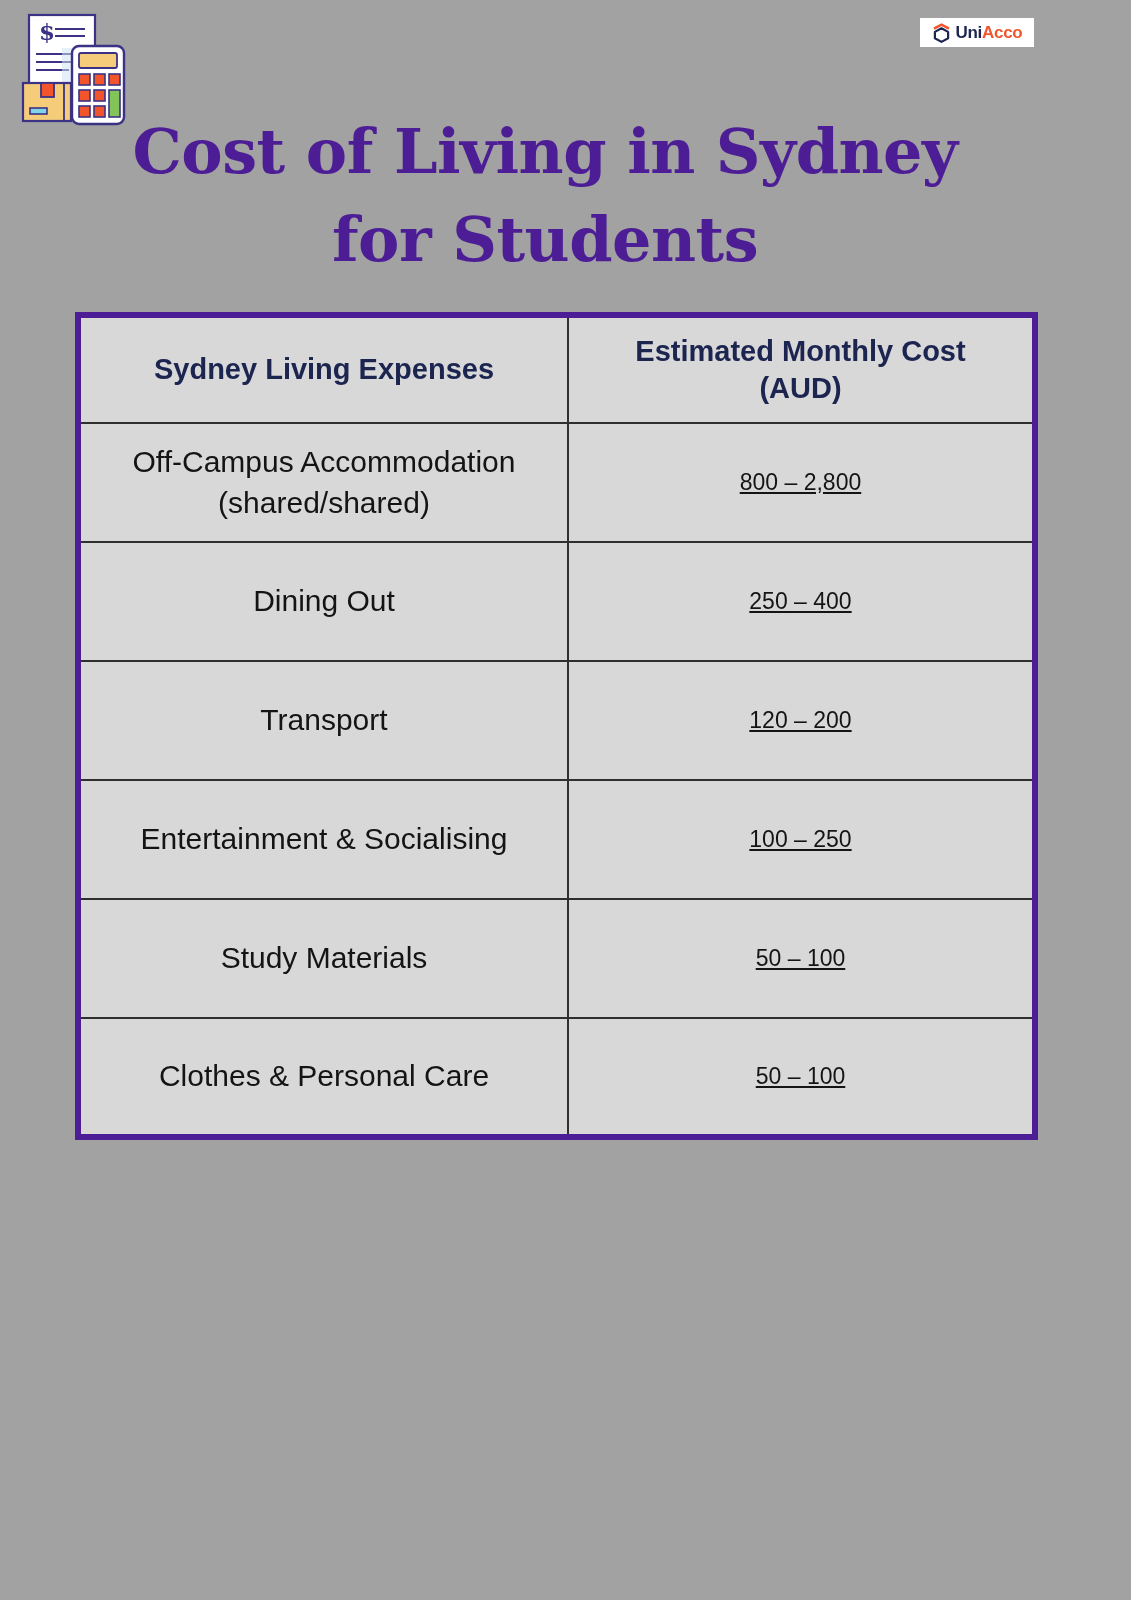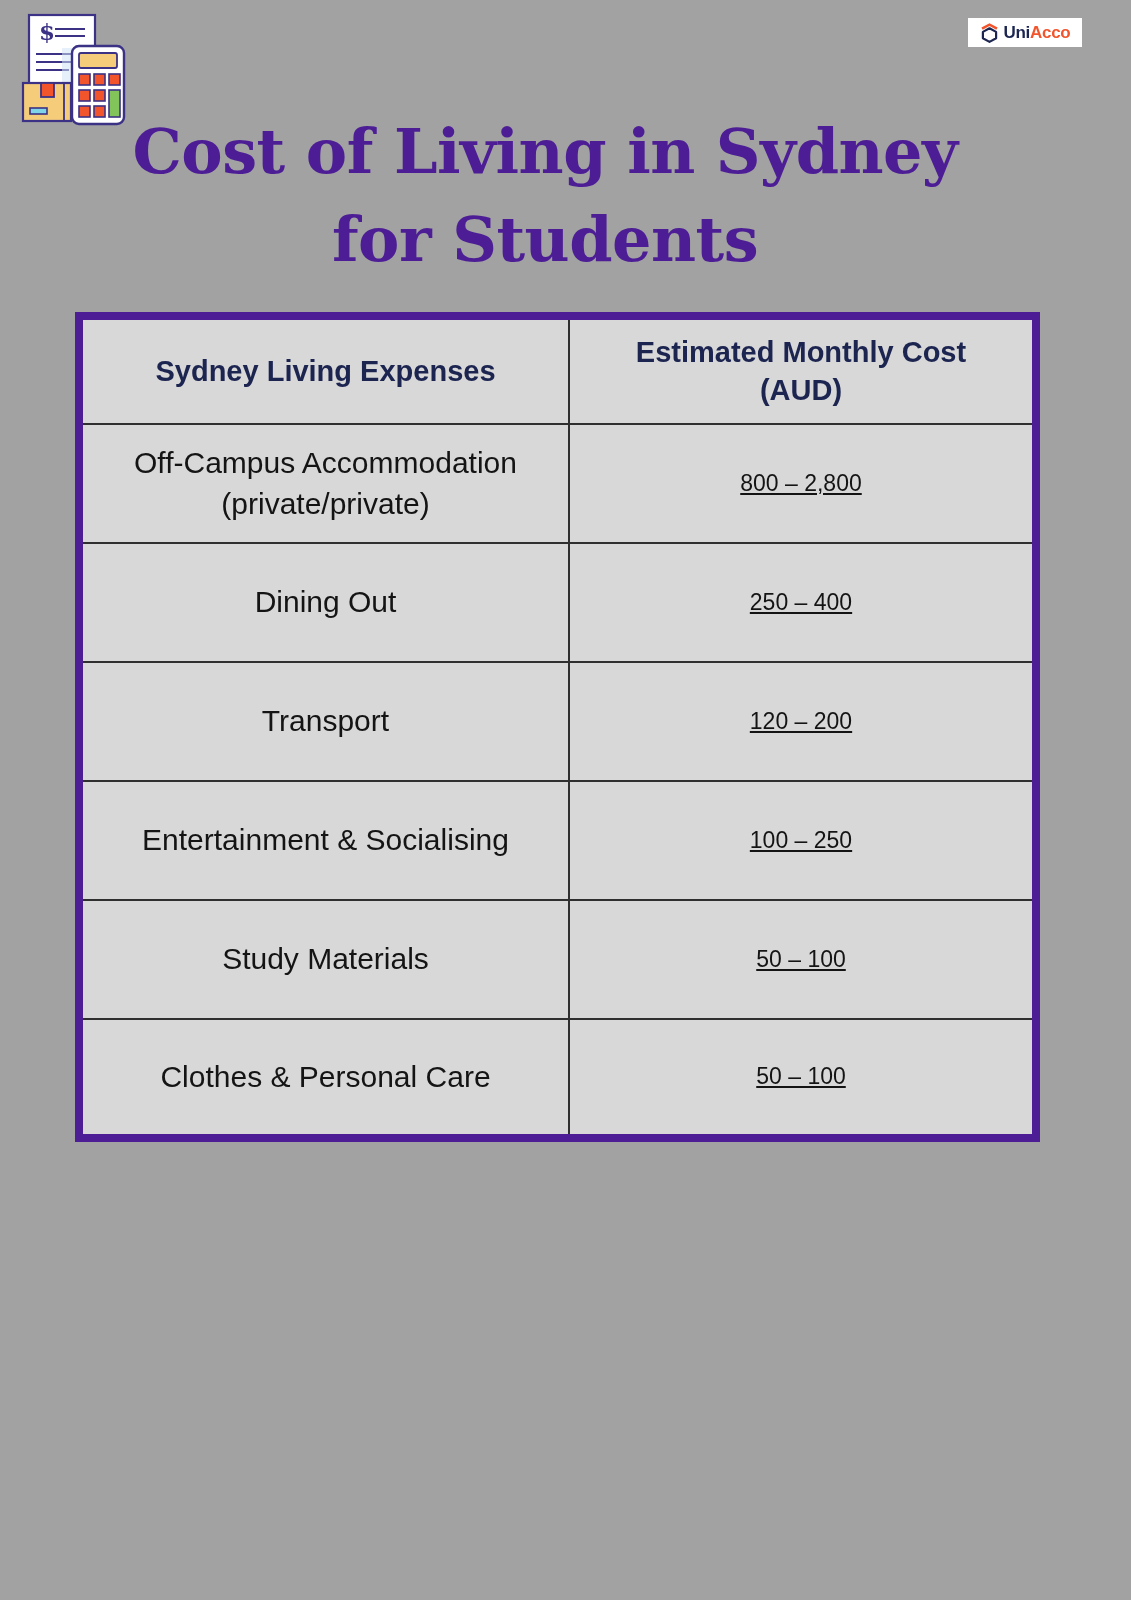--- a/index.html
+++ b/index.html
@@ -13,21 +13,21 @@
     background: #a2a2a2;
     font-family: "Liberation Sans", sans-serif;
     position: relative;
     overflow: hidden;
   }
 
   
   .logo-badge {
     position: absolute;
     top: 18px;
-    left: 968px;
+    left: 920px;
     width: 114px;
     height: 29px;
     background: #ffffff;
     display: flex;
     align-items: center;
     justify-content: center;
     gap: 5px;
     padding: 0 7px;
   }
   .logo-mark { width: 19px; height: 21px; flex: 0 0 auto; display:block; }
@@ -68,21 +68,21 @@
 
   
   .cost-table {
     position: absolute;
     left: 75px;
     top: 312px;
     width: 957px;
     border-collapse: collapse;
     table-layout: fixed;
     background: #a16207;
-    border: 8px solid #4c1d95;
+    border: 6px solid #4c1d95;
   }
   .cost-table col.col-expense { width: 490px; }
   .cost-table col.col-cost    { width: 467px; }
 
   .cost-table th,
   .cost-table td {
     border: 2px solid #2f2f2f;
     background: #d8d8d8;
     text-align: center;
     vertical-align: middle;
@@ -173,21 +173,21 @@
       <th>
         <div>Estimated Monthly Cost</div>
         <div>(AUD)</div>
       </th>
     </tr>
   </thead>
   <tbody>
     <tr>
       <td class="cell-expense">
         <div>Off-Campus Accommodation</div>
-        <div>(private/private)</div>
+        <div>(shared/shared)</div>
       </td>
       <td class="cell-cost">800 – 2,800</td>
     </tr>
     <tr>
       <td class="cell-expense">Dining Out</td>
       <td class="cell-cost">250 – 400</td>
     </tr>
     <tr>
       <td class="cell-expense">Transport</td>
       <td class="cell-cost">120 – 200</td>

